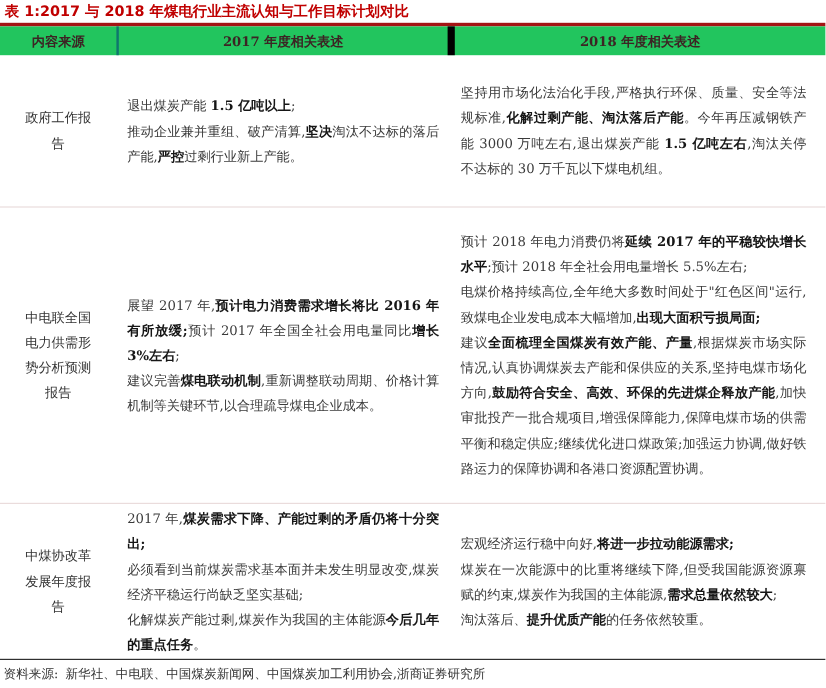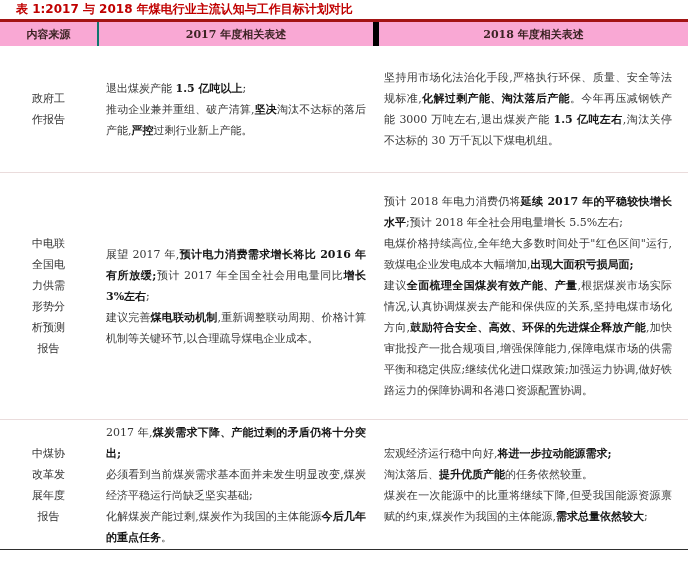--- a/index.html
+++ b/index.html
@@ -10,45 +10,45 @@
     overflow: hidden;
     position: relative;
   }
   .page { width: 688px; height: 573px; background: #fff; }
 
   .title {
     font-family: "DejaVu Sans", "Liberation Sans", sans-serif;
     font-size: 12px; font-weight: bold;
     color: #c00000;
     line-height: 19px; height: 19px;
-    padding-left: 16px;
+    padding-left: 4px;
     white-space: nowrap;
   }
   .title-rule { height: 3px; background: #a31414; }
 
   .thead {
     display: flex; height: 24px;
-    background: #f9a8d4;
+    background: #22c55e;
     font-size: 11px; font-weight: bold; color: #3c2424;
   }
   .th { display: flex; align-items: center; justify-content: center; }
   .th-source { width: 97px; }
   .th-2017 { width: 276px; border-left: 2px solid #0f766e; }
   .th-2018 { flex: 1; border-left: 6px solid #000000; }
 
   .tbody { font-size: 11px; color: #3a3a3a; }
   .trow { display: flex; }
   .trow.r0 { height: 126px; }
   .trow.r1 { height: 247px; border-top: 1px solid #eadcdc; }
   .trow.r2 { height: 130px; border-top: 1px solid #eadcdc; }
 
   .td { display: flex; align-items: center; }
   .td-source {
     width: 97px; justify-content: center;
-    text-align: center; padding: 0 30px;
+    text-align: center; padding: 0 20px;
     line-height: 21px; color: #333;
   }
   .td-2017 { width: 276px; padding: 6px 7px 6px 9px; }
   .td-2018 { flex: 1; padding: 6px 16px 6px 11px; justify-content: center; }
   .cell-inner { width: 100%; }
   .p {
     line-height: 21px;
     text-align: justify;
   }
   .b { font-weight: bold; color: #161616; }
@@ -117,23 +117,26 @@
           <div class="td td-2017">
             <div class="cell-inner">
               <div class="p"><span>2017 年,</span><span class="b">煤炭需求下降、产能过剩的矛盾仍将十分突出;</span></div>
               <div class="p"><span>必须看到当前煤炭需求基本面并未发生明显改变,煤炭经济平稳运行尚缺乏坚实基础;</span></div>
               <div class="p"><span>化解煤炭产能过剩,煤炭作为我国的主体能源</span><span class="b">今后几年的重点任务</span><span>。</span></div>
             </div>
           </div>
           <div class="td td-2018">
             <div class="cell-inner">
               <div class="p"><span>宏观经济运行稳中向好,</span><span class="b">将进一步拉动能源需求;</span></div>
+              <div class="p"><span>煤炭在一次能源中的比重将继续下降,但受我国能源资源禀赋的约束,煤炭作为我国的主体能源,</span><span class="b">需求总量依然较大</span><span>;</span></div>
               <div class="p"><span>淘汰落后、</span><span class="b">提升优质产能</span><span>的任务依然较重。</span></div>
-              <div class="p"><span>煤炭在一次能源中的比重将继续下降,但受我国能源资源禀赋的约束,煤炭作为我国的主体能源,</span><span class="b">需求总量依然较大</span><span>;</span></div>
             </div>
           </div>
         </div>
       </div>
   </div>
 
   <div class="footer-rule"></div>
+  <div class="footer">
+    <span class="label">资料来源:</span><span>新华社、中电联、中国煤炭新闻网、中国煤炭加工利用协会,浙商证券研究所</span>
+  </div>
 
 </div>
 
 </body></html>

